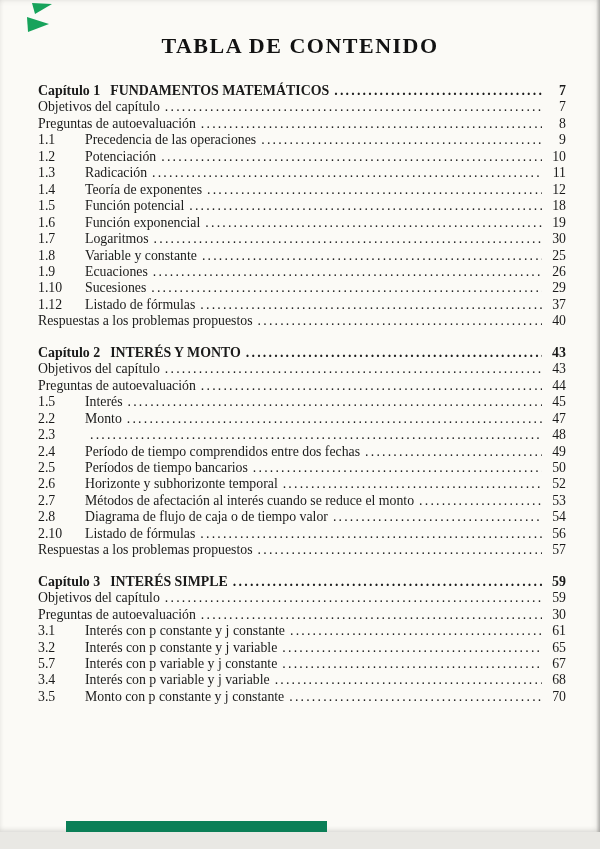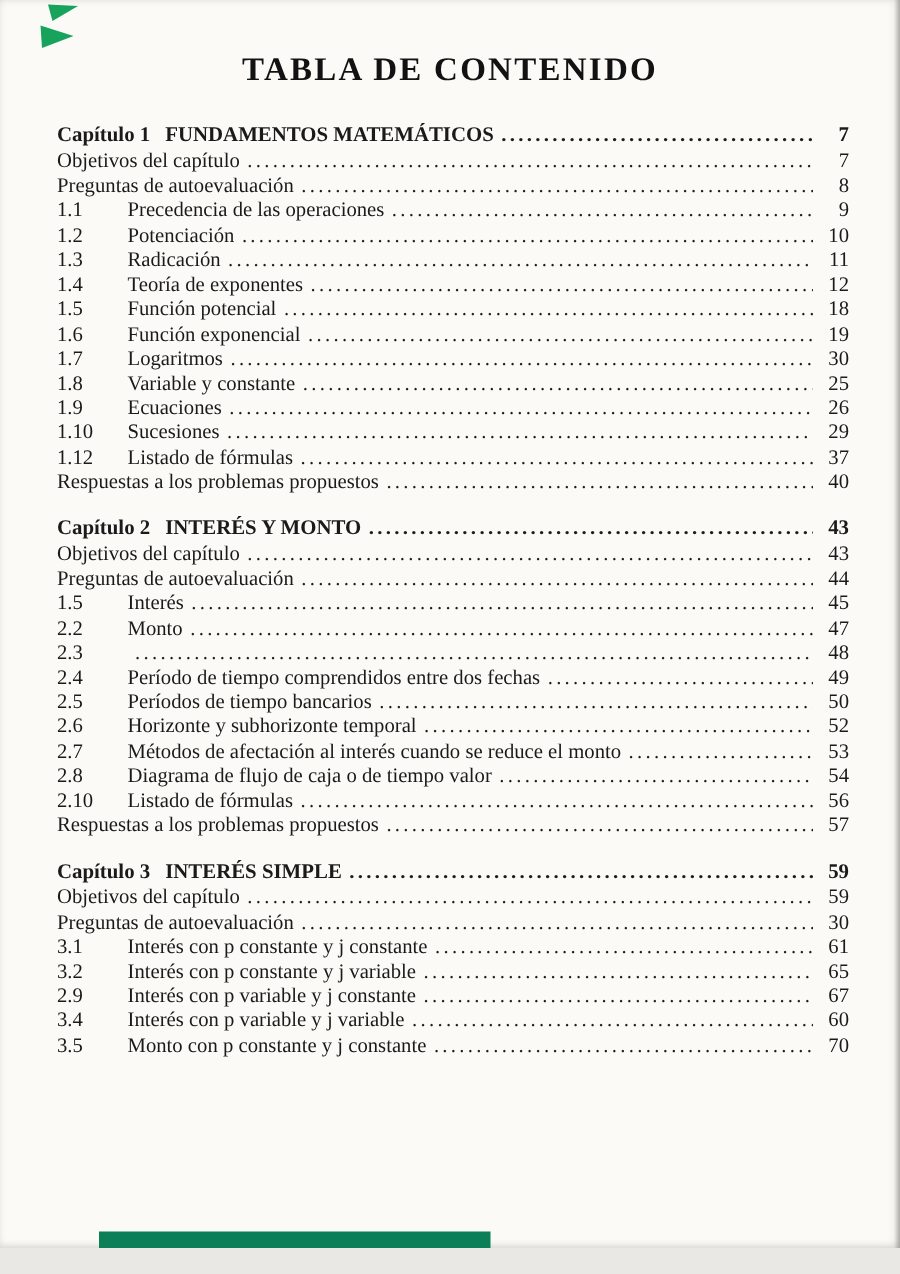--- a/index.html
+++ b/index.html
@@ -332,31 +332,31 @@
   </div>
 
   <div class="toc-row">
     <span class="toc-num">3.2</span>
     <span class="toc-label">Interés con p constante y j variable</span>
     <span class="dots"></span>
     <span class="toc-page">65</span>
   </div>
 
   <div class="toc-row">
-    <span class="toc-num">2.9</span>
+    <span class="toc-num">5.7</span>
     <span class="toc-label">Interés con p variable y j constante</span>
     <span class="dots"></span>
     <span class="toc-page">67</span>
   </div>
 
   <div class="toc-row">
     <span class="toc-num">3.4</span>
     <span class="toc-label">Interés con p variable y j variable</span>
     <span class="dots"></span>
-    <span class="toc-page">60</span>
+    <span class="toc-page">68</span>
   </div>
 
   <div class="toc-row">
     <span class="toc-num">3.5</span>
     <span class="toc-label">Monto con p constante y j constante</span>
     <span class="dots"></span>
     <span class="toc-page">70</span>
   </div>
 
 </div>

